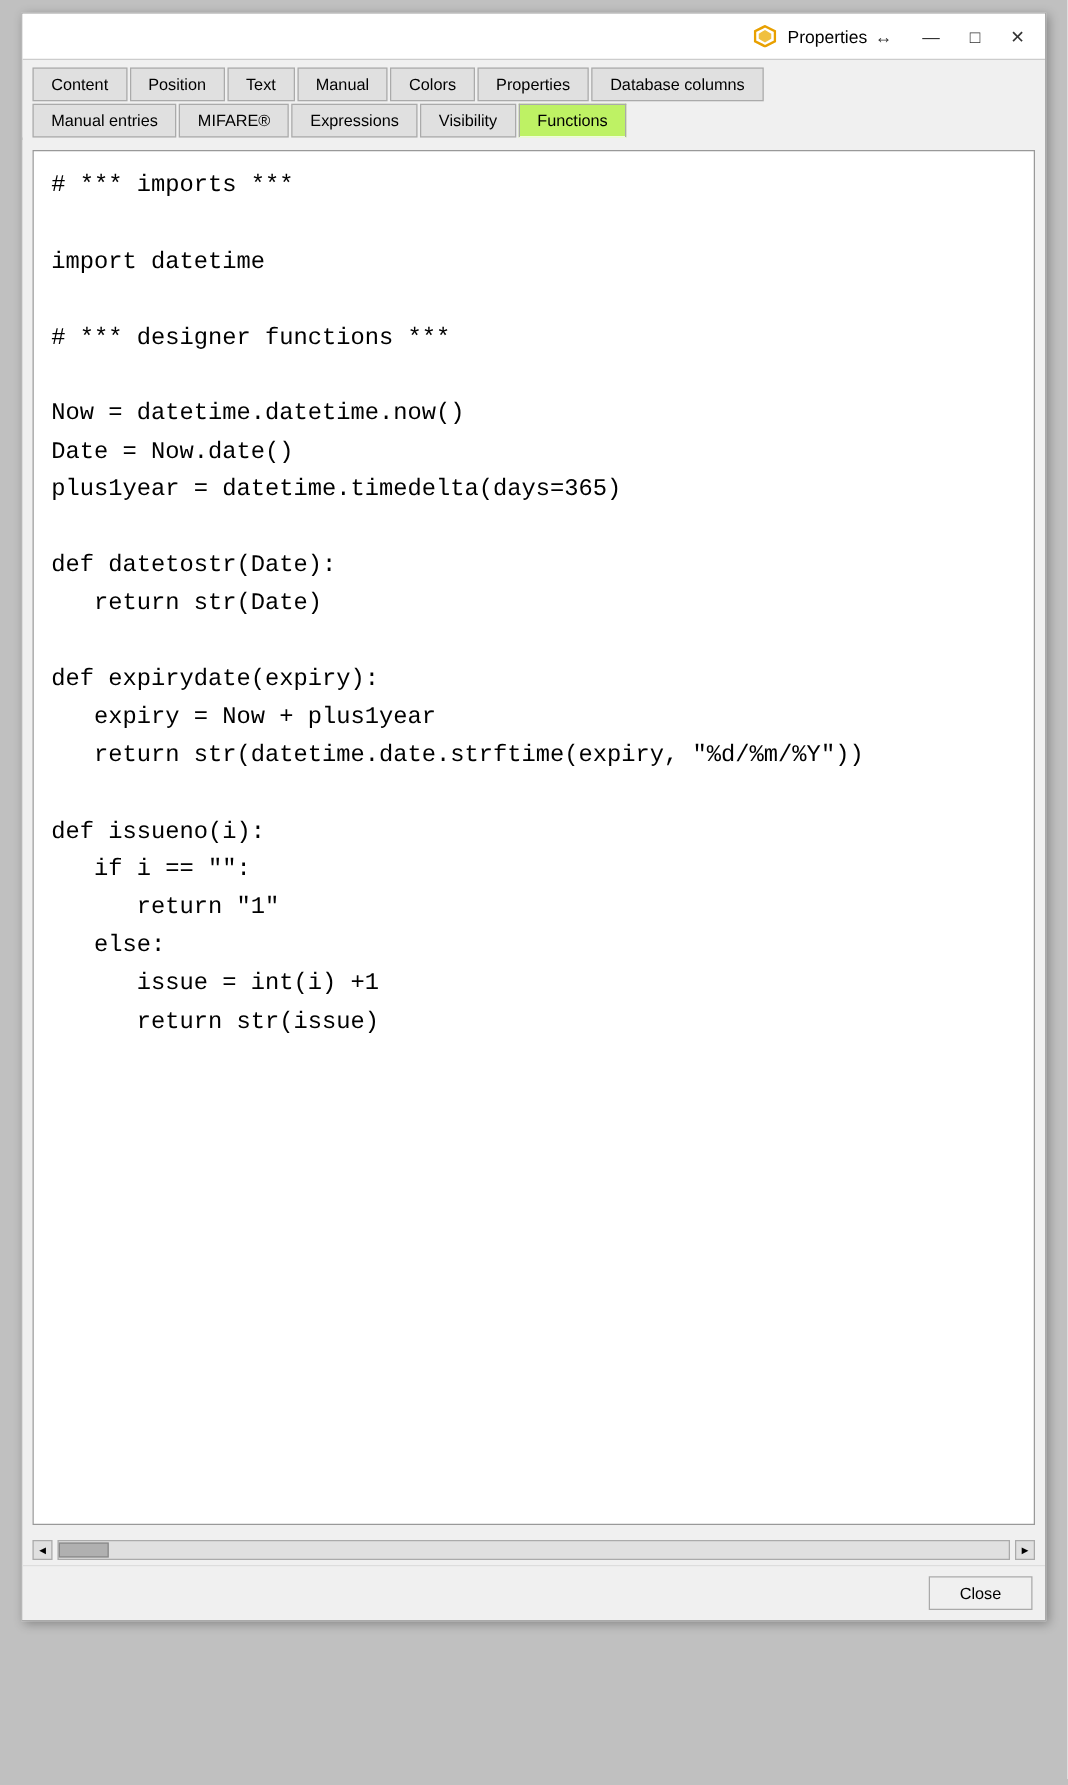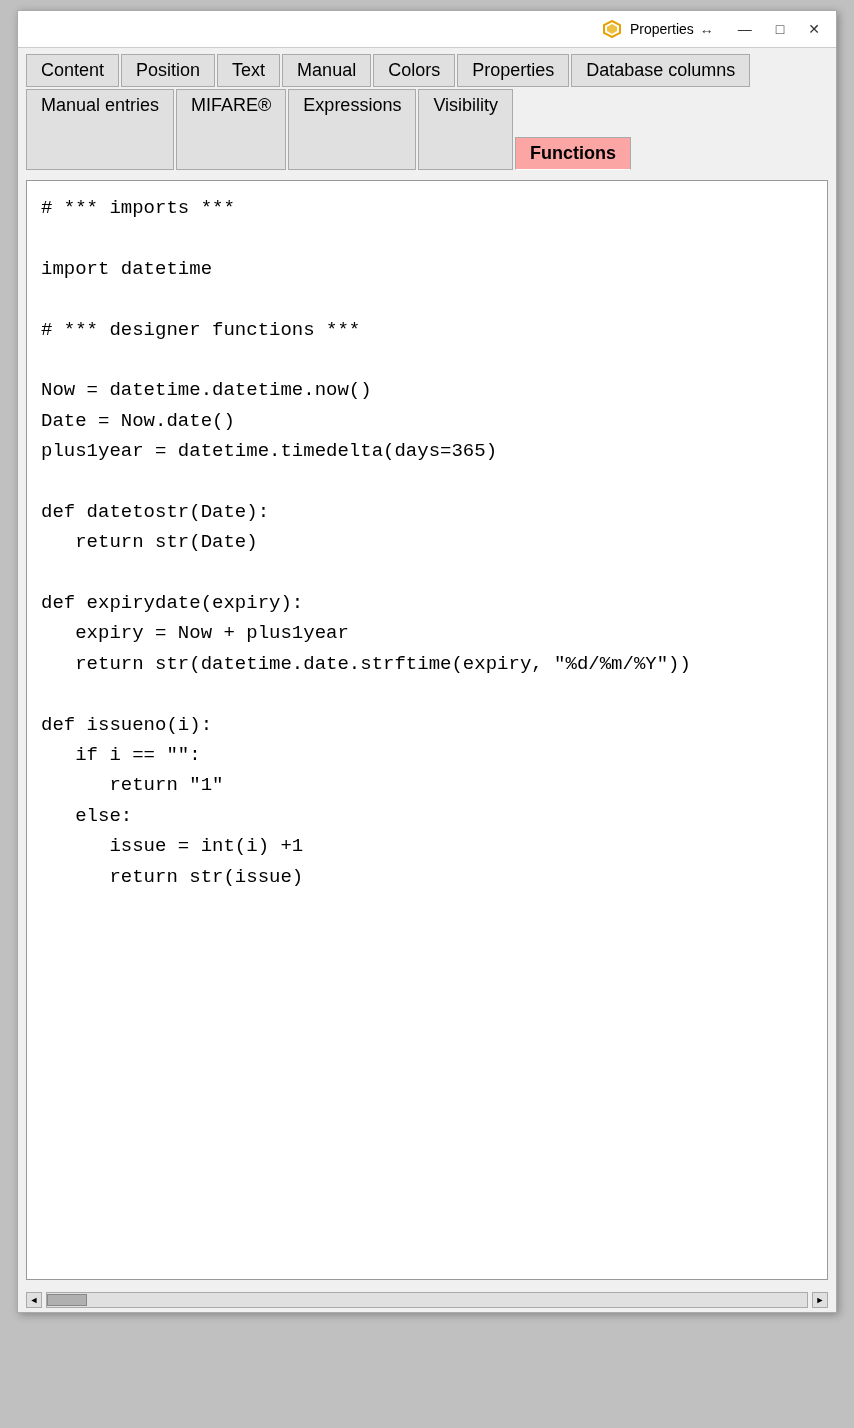--- a/index.html
+++ b/index.html
@@ -83,32 +83,31 @@
       flex-wrap: nowrap;
       gap: 2px;
       margin-bottom: 2px;
     }
 
     .tab {
       padding: 5px 14px;
       border: 1px solid #aaa;
       background: #e0e0e0;
       cursor: pointer;
-      font-size: 18px;
+      font-size: 13px;
       color: #000;
       white-space: nowrap;
       border-bottom: 1px solid #aaa;
     }
 
     .tab.active {
-      background: #fca5a5;
+      background: #bef264;
       border-bottom: 1px solid #ffffff;
-      font-weight: bold;
+      font-weight: normal;
       z-index: 1;
-      margin-top: 48px;
     }
 
     .main-content {
       padding: 8px;
       background: #f0f0f0;
     }
 
     .code-area {
       background: #ffffff;
       border: 1px solid #999;
@@ -248,13 +247,16 @@
   </div>
 
   <div class="scrollbar-area">
     <div class="scroll-arrow">◄</div>
     <div class="h-scrollbar">
       <div class="h-scrollbar-thumb"></div>
     </div>
     <div class="scroll-arrow">►</div>
   </div>
 
+  <div class="footer">
+    <button class="close-btn">Close</button>
+  </div>
 </div>
 
 </body></html>

